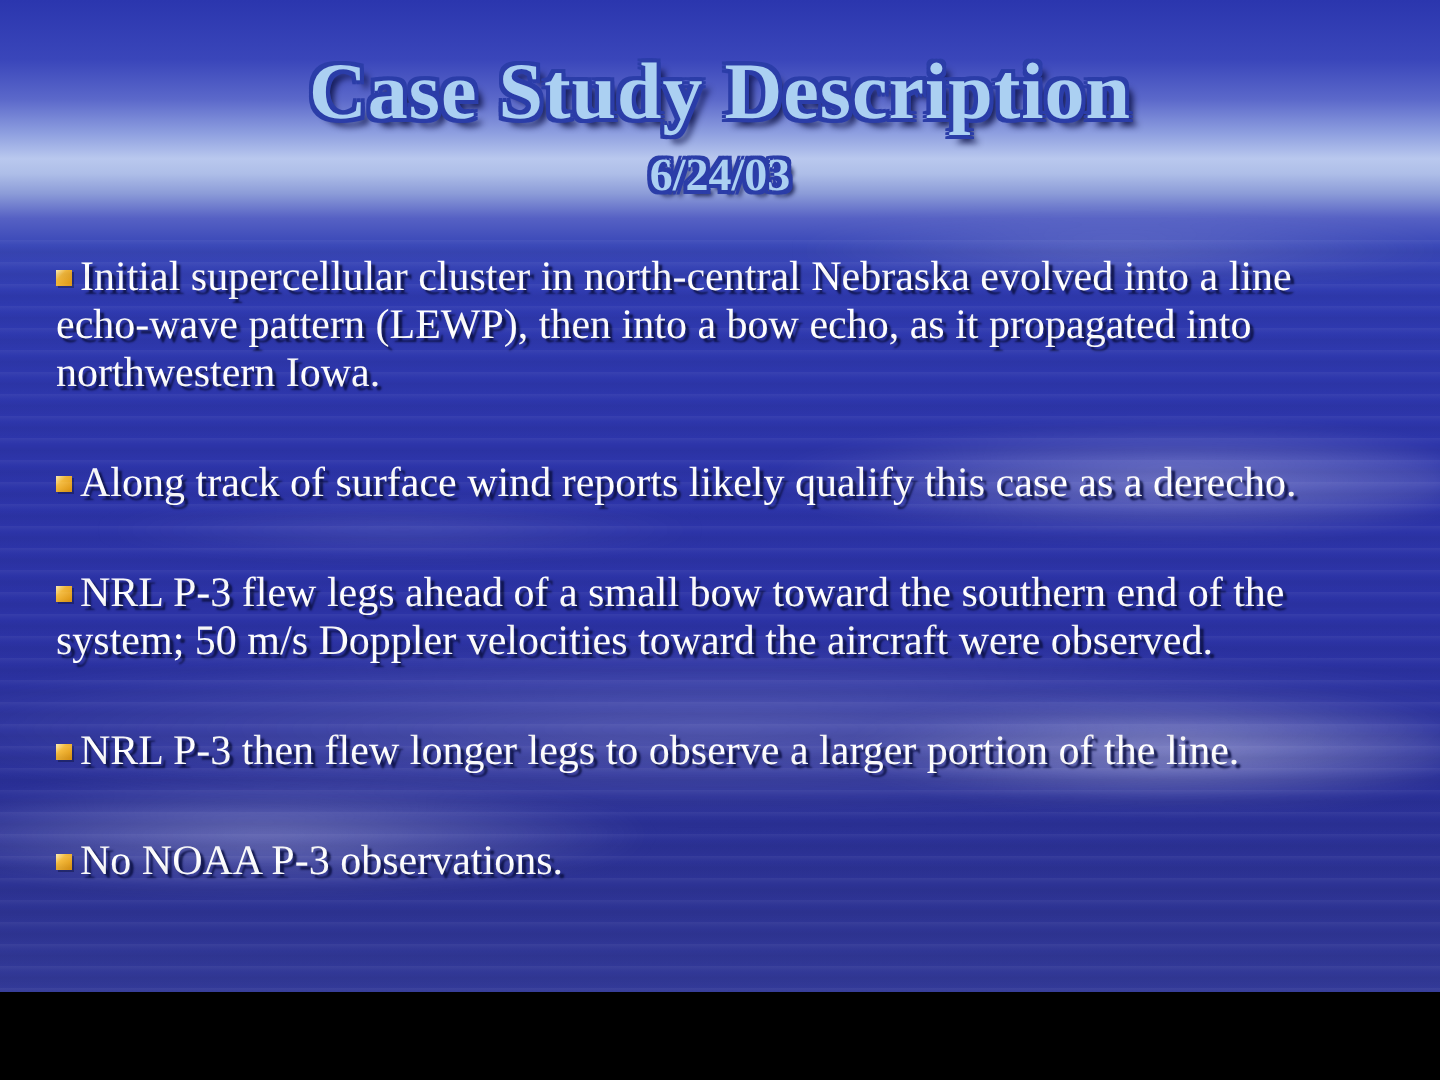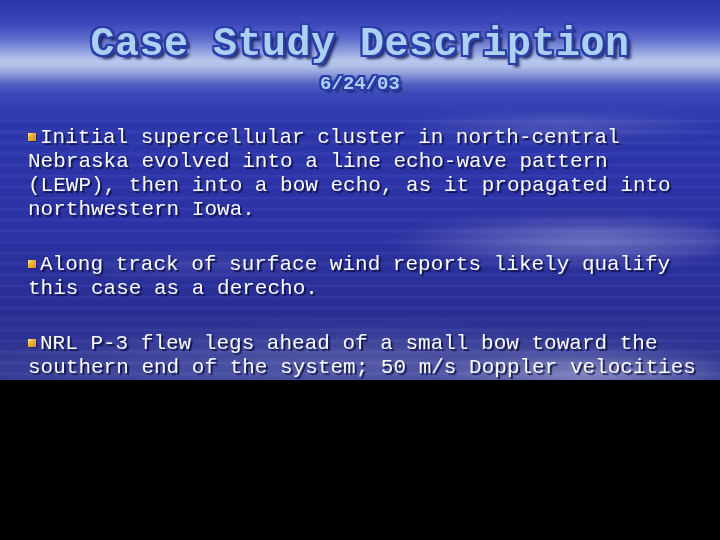--- a/index.html
+++ b/index.html
@@ -3,23 +3,23 @@
 <meta charset="utf-8">
 <style>
   html, body {
     margin: 0;
     padding: 0;
     background: #000;
   }
   .slide {
     position: relative;
     width: 720px;
-    height: 380px;
+    height: 496px;
     overflow: hidden;
-    font-family: Liberation Mono, monospace;
+    font-family: Liberation Serif, serif;
     
     background: linear-gradient(180deg,
       #2b36ae 0%,
       #3a46ba 6%,
       #5b68ca 10%,
       #8fa0e0 13.5%,
       #b9c8ee 16%,
       #aebee8 17.5%,
       #8c9cd8 19.5%,
       #5661c4 22%,
@@ -76,21 +76,21 @@
     letter-spacing: 0.5px;
     color: #abd0f2;
     text-shadow:
       -2px -2px 0 #2b3da8,  0 -2px 0 #2b3da8,  2px -2px 0 #2b3da8,
       -2px  0   0 #2b3da8,  2px  0  0 #2b3da8,
       -2px  2px 0 #2b3da8,  0  2px 0 #2b3da8,  2px  2px 0 #2b3da8,
        4px  4px 3px rgba(12,18,70,0.85);
   }
   .subtitle {
     margin: 6px 0 14px 0;
-    font-size: 19px;
+    font-size: 23px;
     font-weight: bold;
     color: #abd0f2;
     text-shadow:
       -2px -2px 0 #2b3da8,  0 -2px 0 #2b3da8,  2px -2px 0 #2b3da8,
       -2px  0   0 #2b3da8,  2px  0  0 #2b3da8,
       -2px  2px 0 #2b3da8,  0  2px 0 #2b3da8,  2px  2px 0 #2b3da8,
        3px  3px 2px rgba(12,18,70,0.85);
   }
 
   .bullets {

